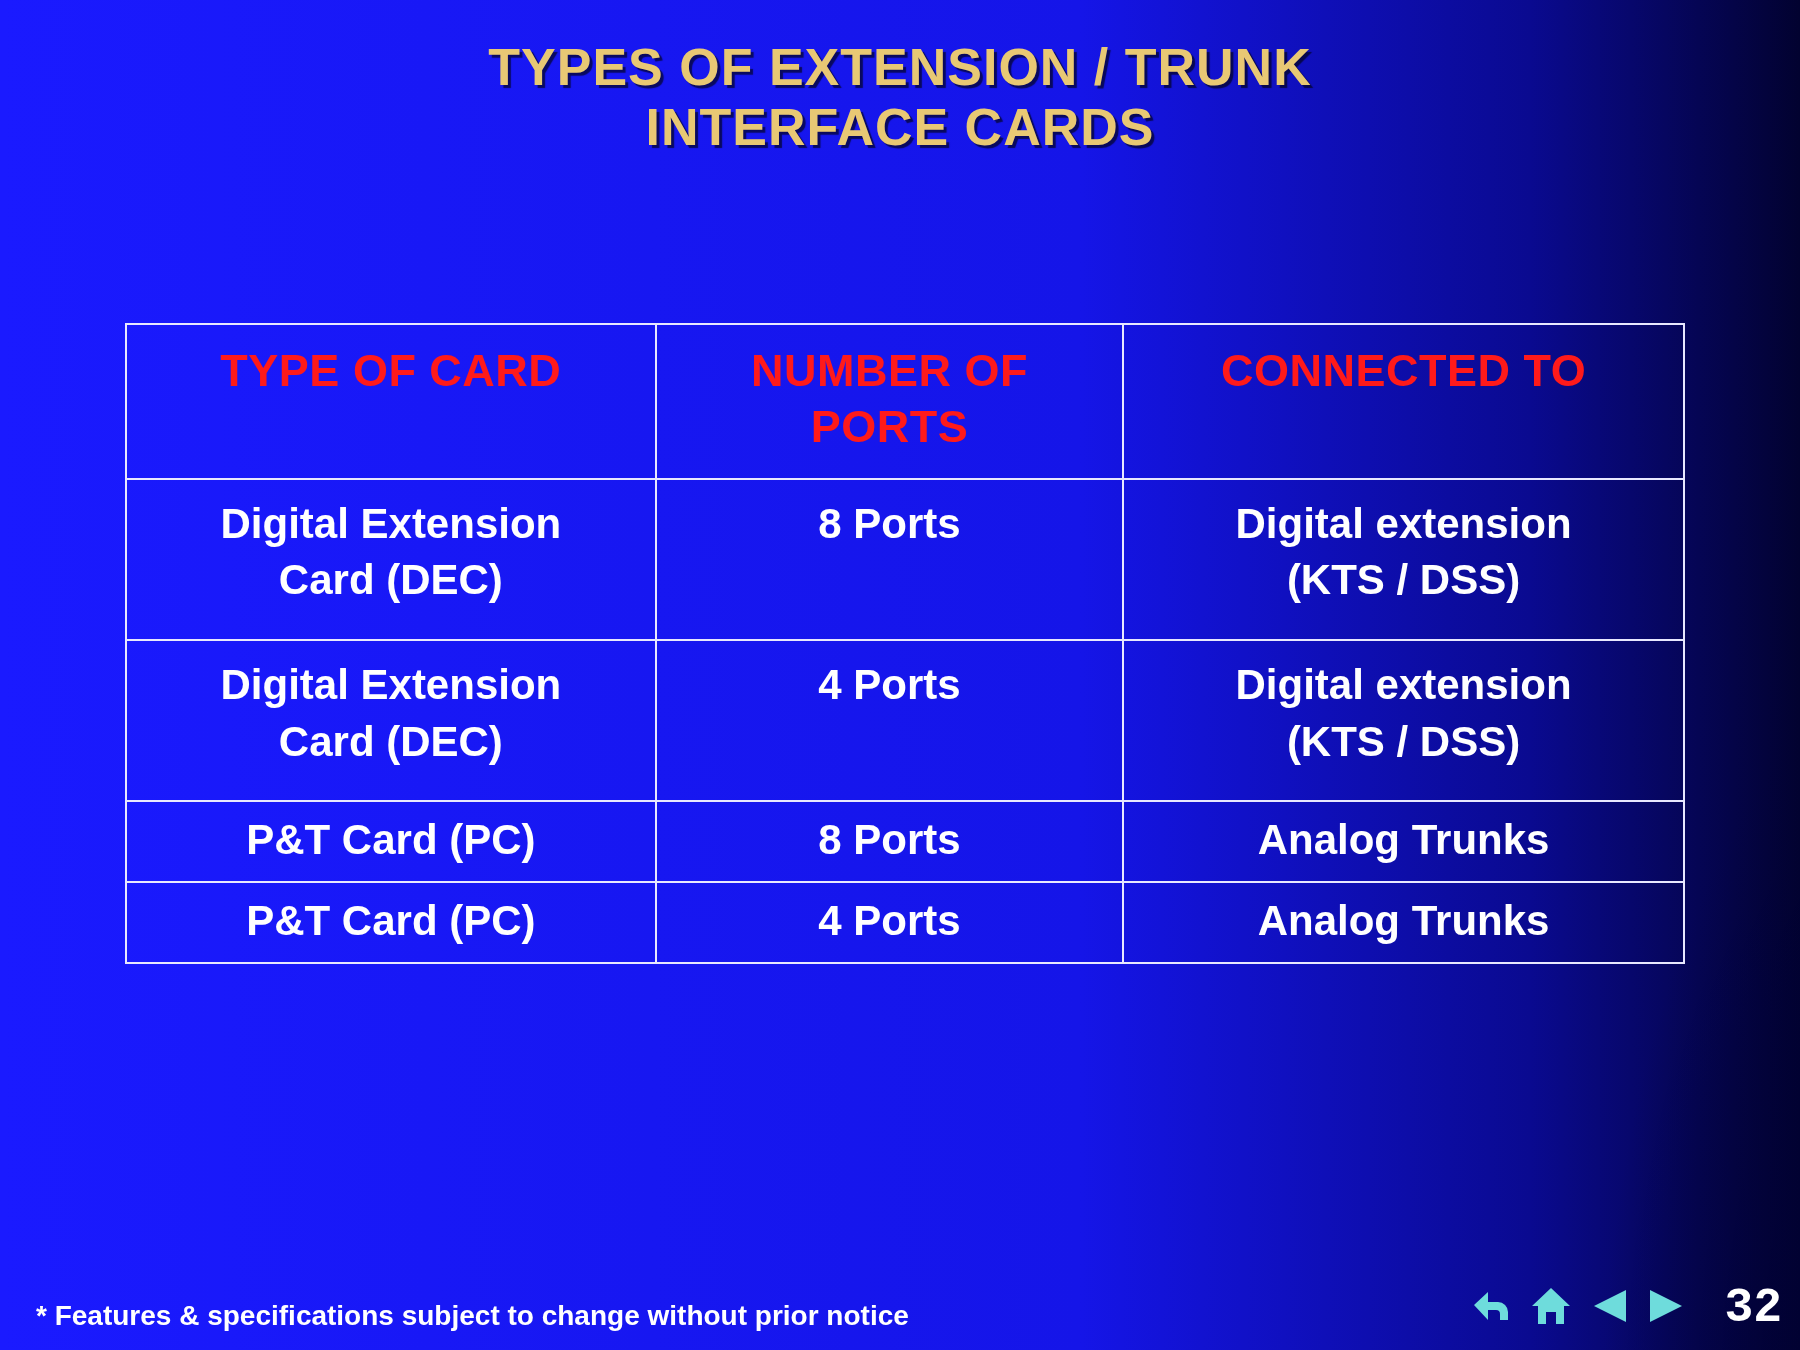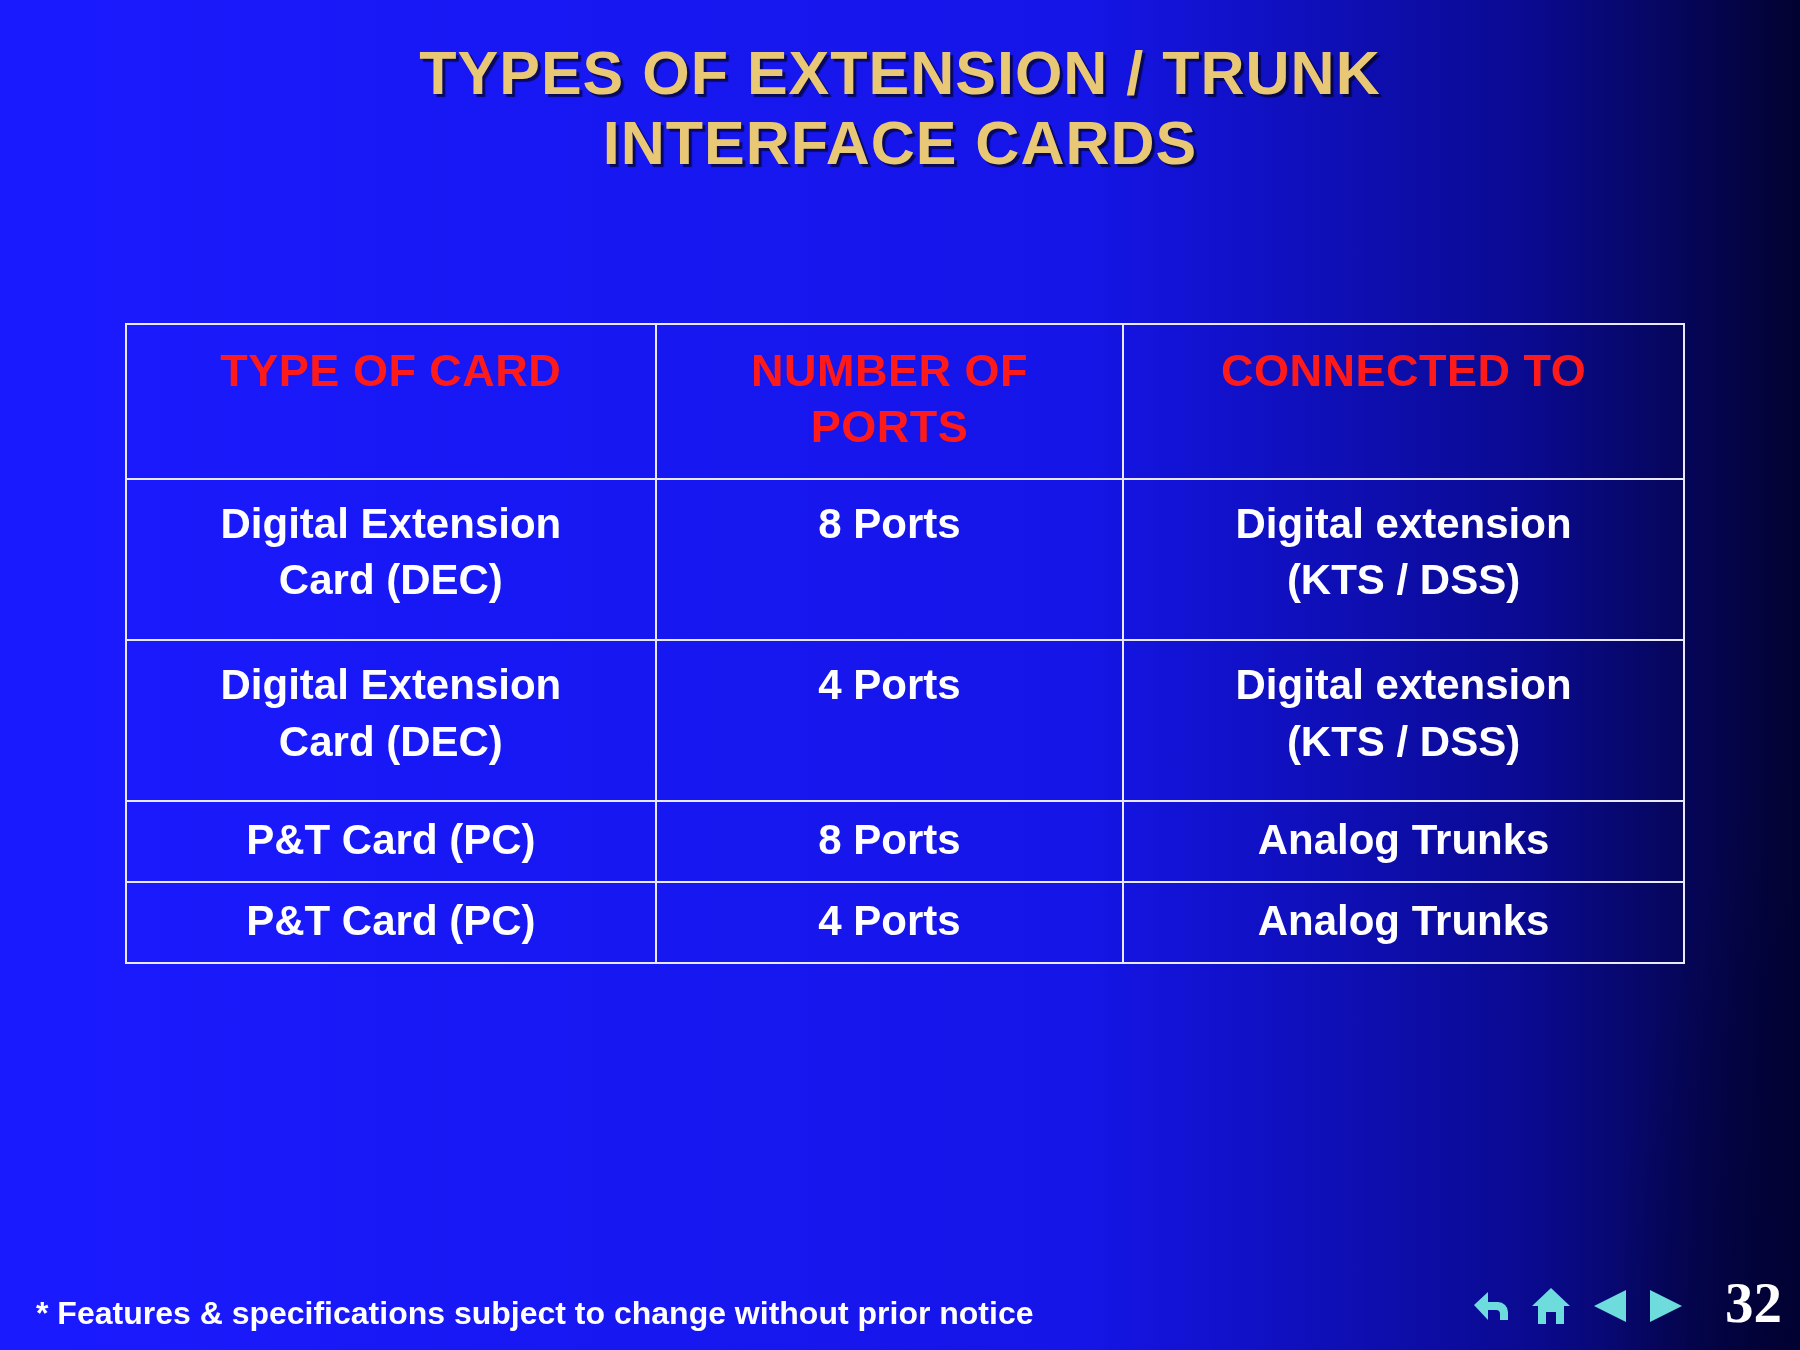--- a/index.html
+++ b/index.html
@@ -28,21 +28,21 @@
       linear-gradient(90deg, #1a1aff 0%, #1515e8 60%, #0a0a90 85%, #020230 100%);
     box-sizing: border-box;
   }
   .title {
     position: absolute;
     top: 38px;
     left: 0;
     width: 100%;
     text-align: center;
     font-family: Arial, sans-serif;
-    font-size: 61px;
+    font-size: 52px;
     font-weight: bold;
     letter-spacing: 1px;
     color: #E8C874;
     text-shadow: 3px 3px 1px rgba(0,0,0,0.6);
     line-height: 1.15;
     white-space: pre-line;
   }
   .table-wrap {
     position: absolute;
     top: 323px;
@@ -83,30 +83,30 @@
   }
   tr.short td { padding-top: 10px; padding-bottom: 12px; }
   tr.tall td  { padding-top: 16px; padding-bottom: 30px; margin-left: 38px; }
   .footnote {
     position: absolute;
     left: 36px;
     bottom: 18px;
     color: #ffffff;
     font-family: Verdana, Arial, sans-serif;
     font-weight: bold;
-    font-size: 32px;
+    font-size: 28px;
   }
   .pagenum {
     position: absolute;
     right: 18px;
     bottom: 15px;
     color: #ffffff;
-    font-family: Liberation Serif, serif;
+    font-family: Liberation Mono, monospace;
     font-weight: bold;
-    font-size: 57px;
+    font-size: 48px;
   }
   .nav-bar {
     position: absolute;
     right: 108px;
     bottom: 20px;
     display: flex;
     gap: 8px;
     align-items: center;
   }
   .nav-btn {

